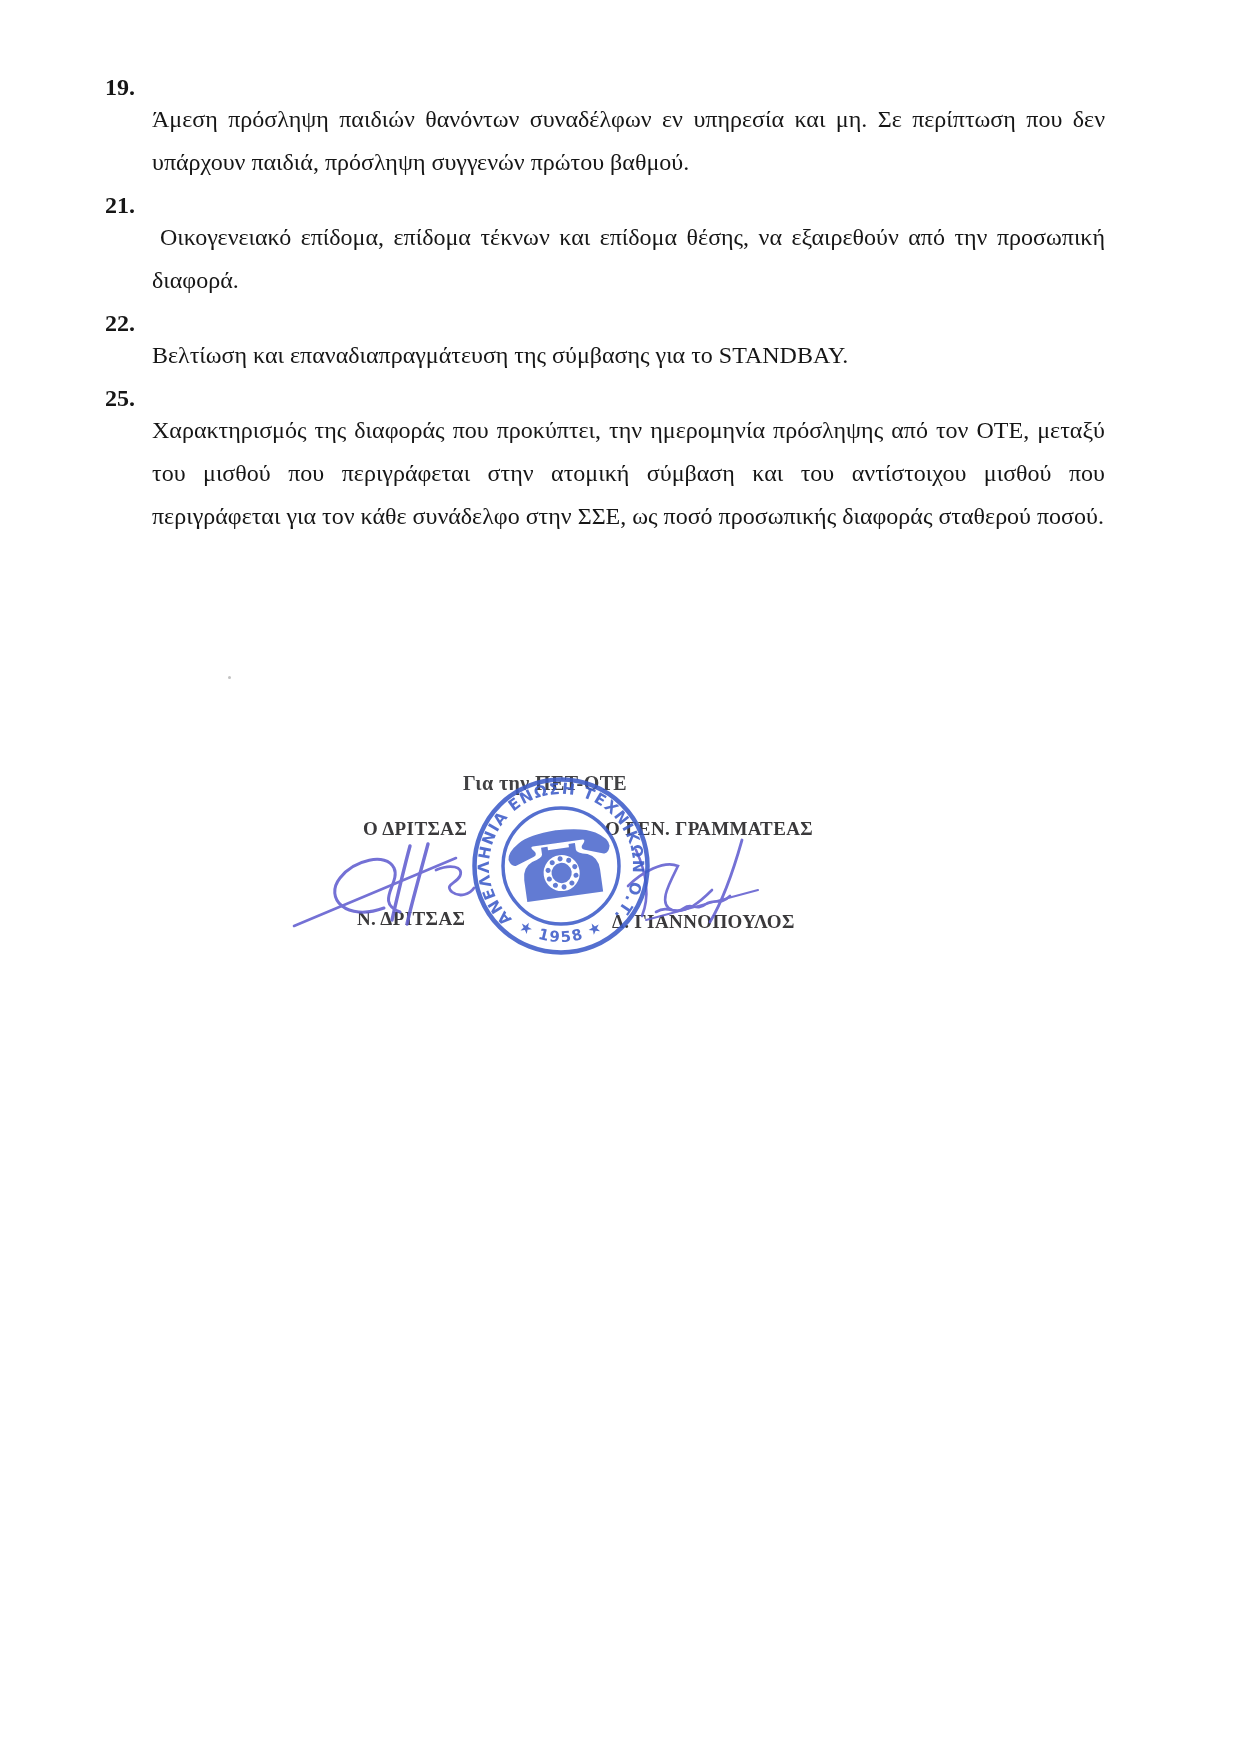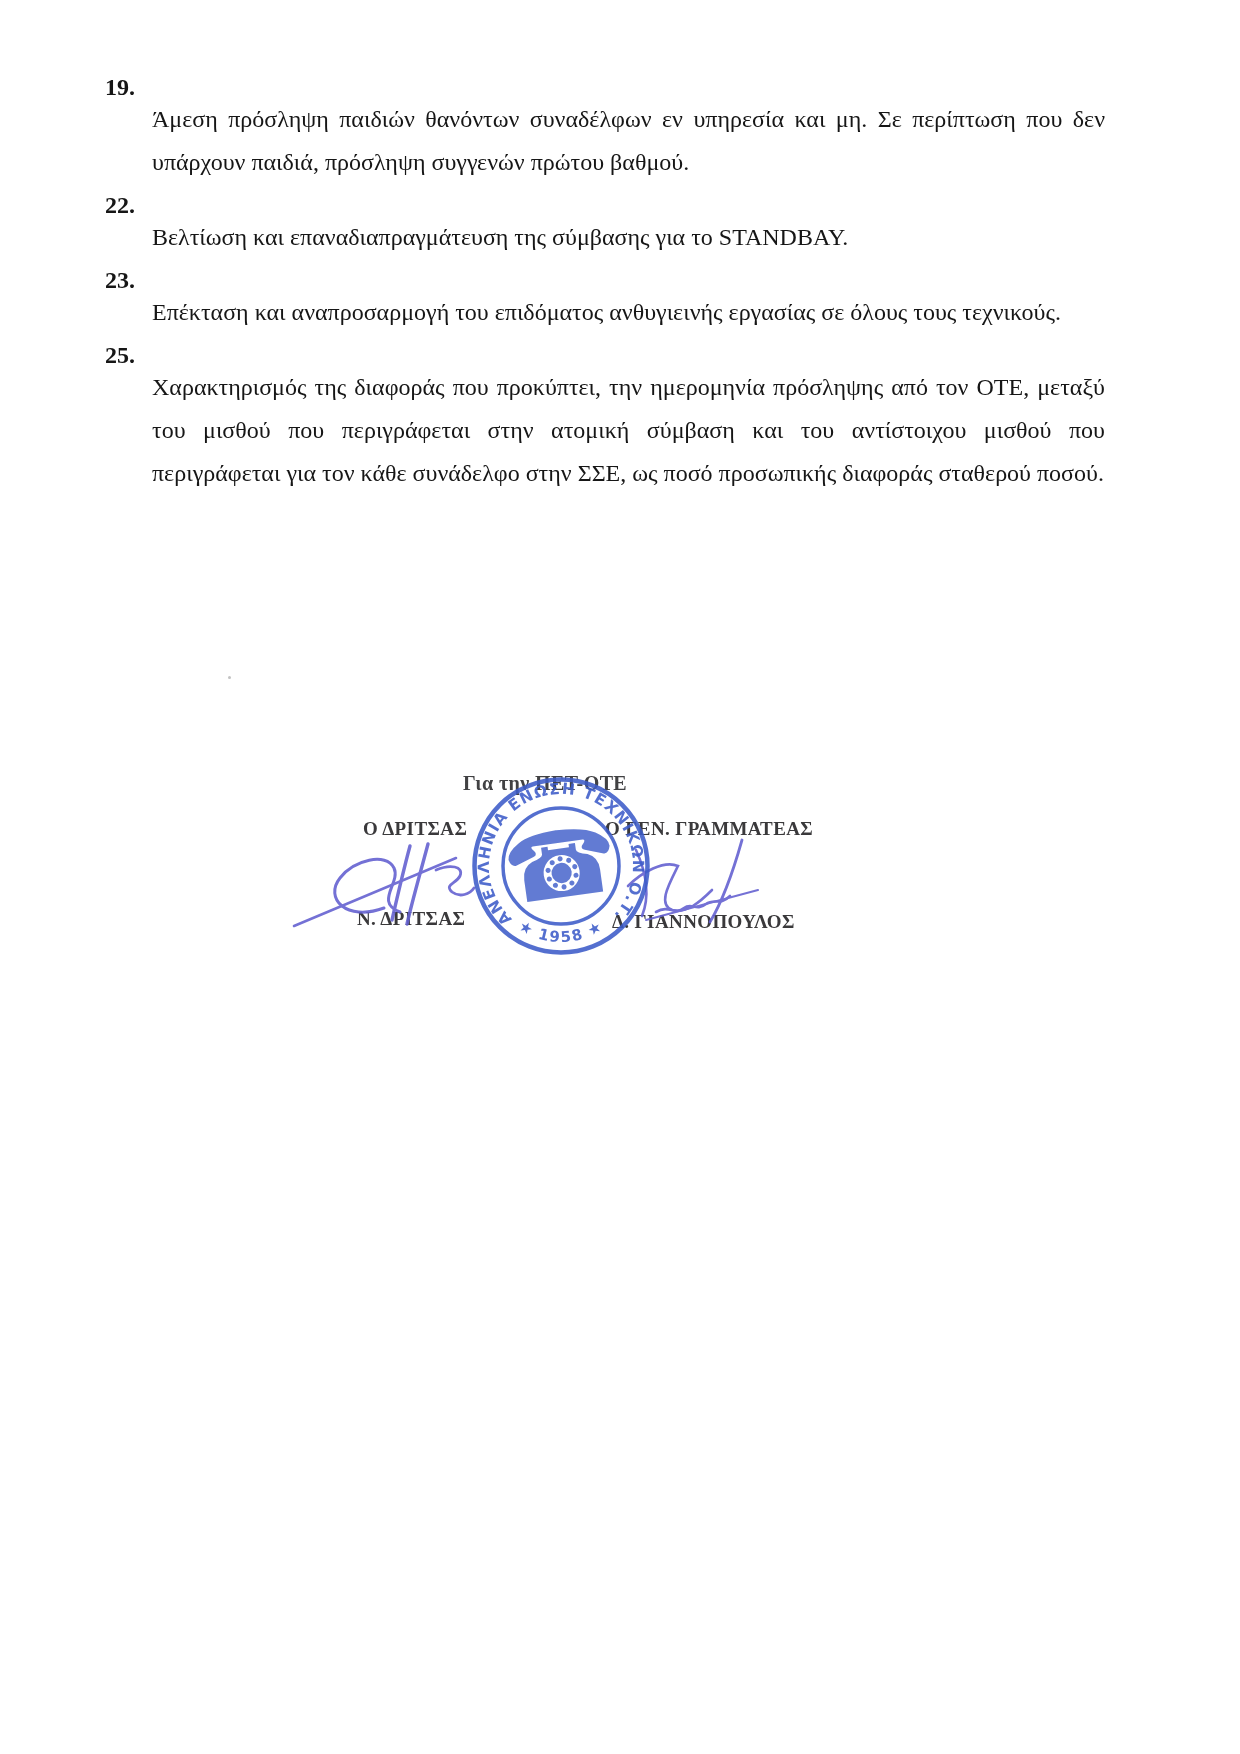--- a/index.html
+++ b/index.html
@@ -77,30 +77,30 @@
 <div class="page">
 
   <div class="doc-list">
 
     <div class="doc-item">
       <span class="num">19.</span>
       <div class="txt">Άμεση πρόσληψη παιδιών θανόντων συναδέλφων εν υπηρεσία και μη. Σε περίπτωση που δεν υπάρχουν παιδιά, πρόσληψη συγγενών πρώτου βαθμού.</div>
     </div>
 
 
+    <div class="doc-item pad">
+      <span class="num">21.</span>
+      <div class="txt">Οικογενειακό επίδομα, επίδομα τέκνων και επίδομα θέσης, να εξαιρεθούν από την προσωπική διαφορά.</div>
+    </div>
 
     <div class="doc-item">
       <span class="num">22.</span>
       <div class="txt">Βελτίωση και επαναδιαπραγμάτευση της σύμβασης για το STANDBAY.</div>
     </div>
 
-    <div class="doc-item">
-      <span class="num">23.</span>
-      <div class="txt">Επέκταση και αναπροσαρμογή του επιδόματος ανθυγιεινής εργασίας σε όλους τους τεχνικούς.</div>
-    </div>
 
 
     <div class="doc-item">
       <span class="num">25.</span>
       <div class="txt">Χαρακτηρισμός της διαφοράς που προκύπτει, την ημερομηνία πρόσληψης από τον ΟΤΕ, μεταξύ του μισθού που περιγράφεται στην ατομική σύμβαση και του αντίστοιχου μισθού που περιγράφεται για τον κάθε συνάδελφο στην ΣΣΕ, ως ποσό προσωπικής διαφοράς σταθερού ποσού.</div>
     </div>
 
   </div>
 
   <div class="artifact-dot"></div>

